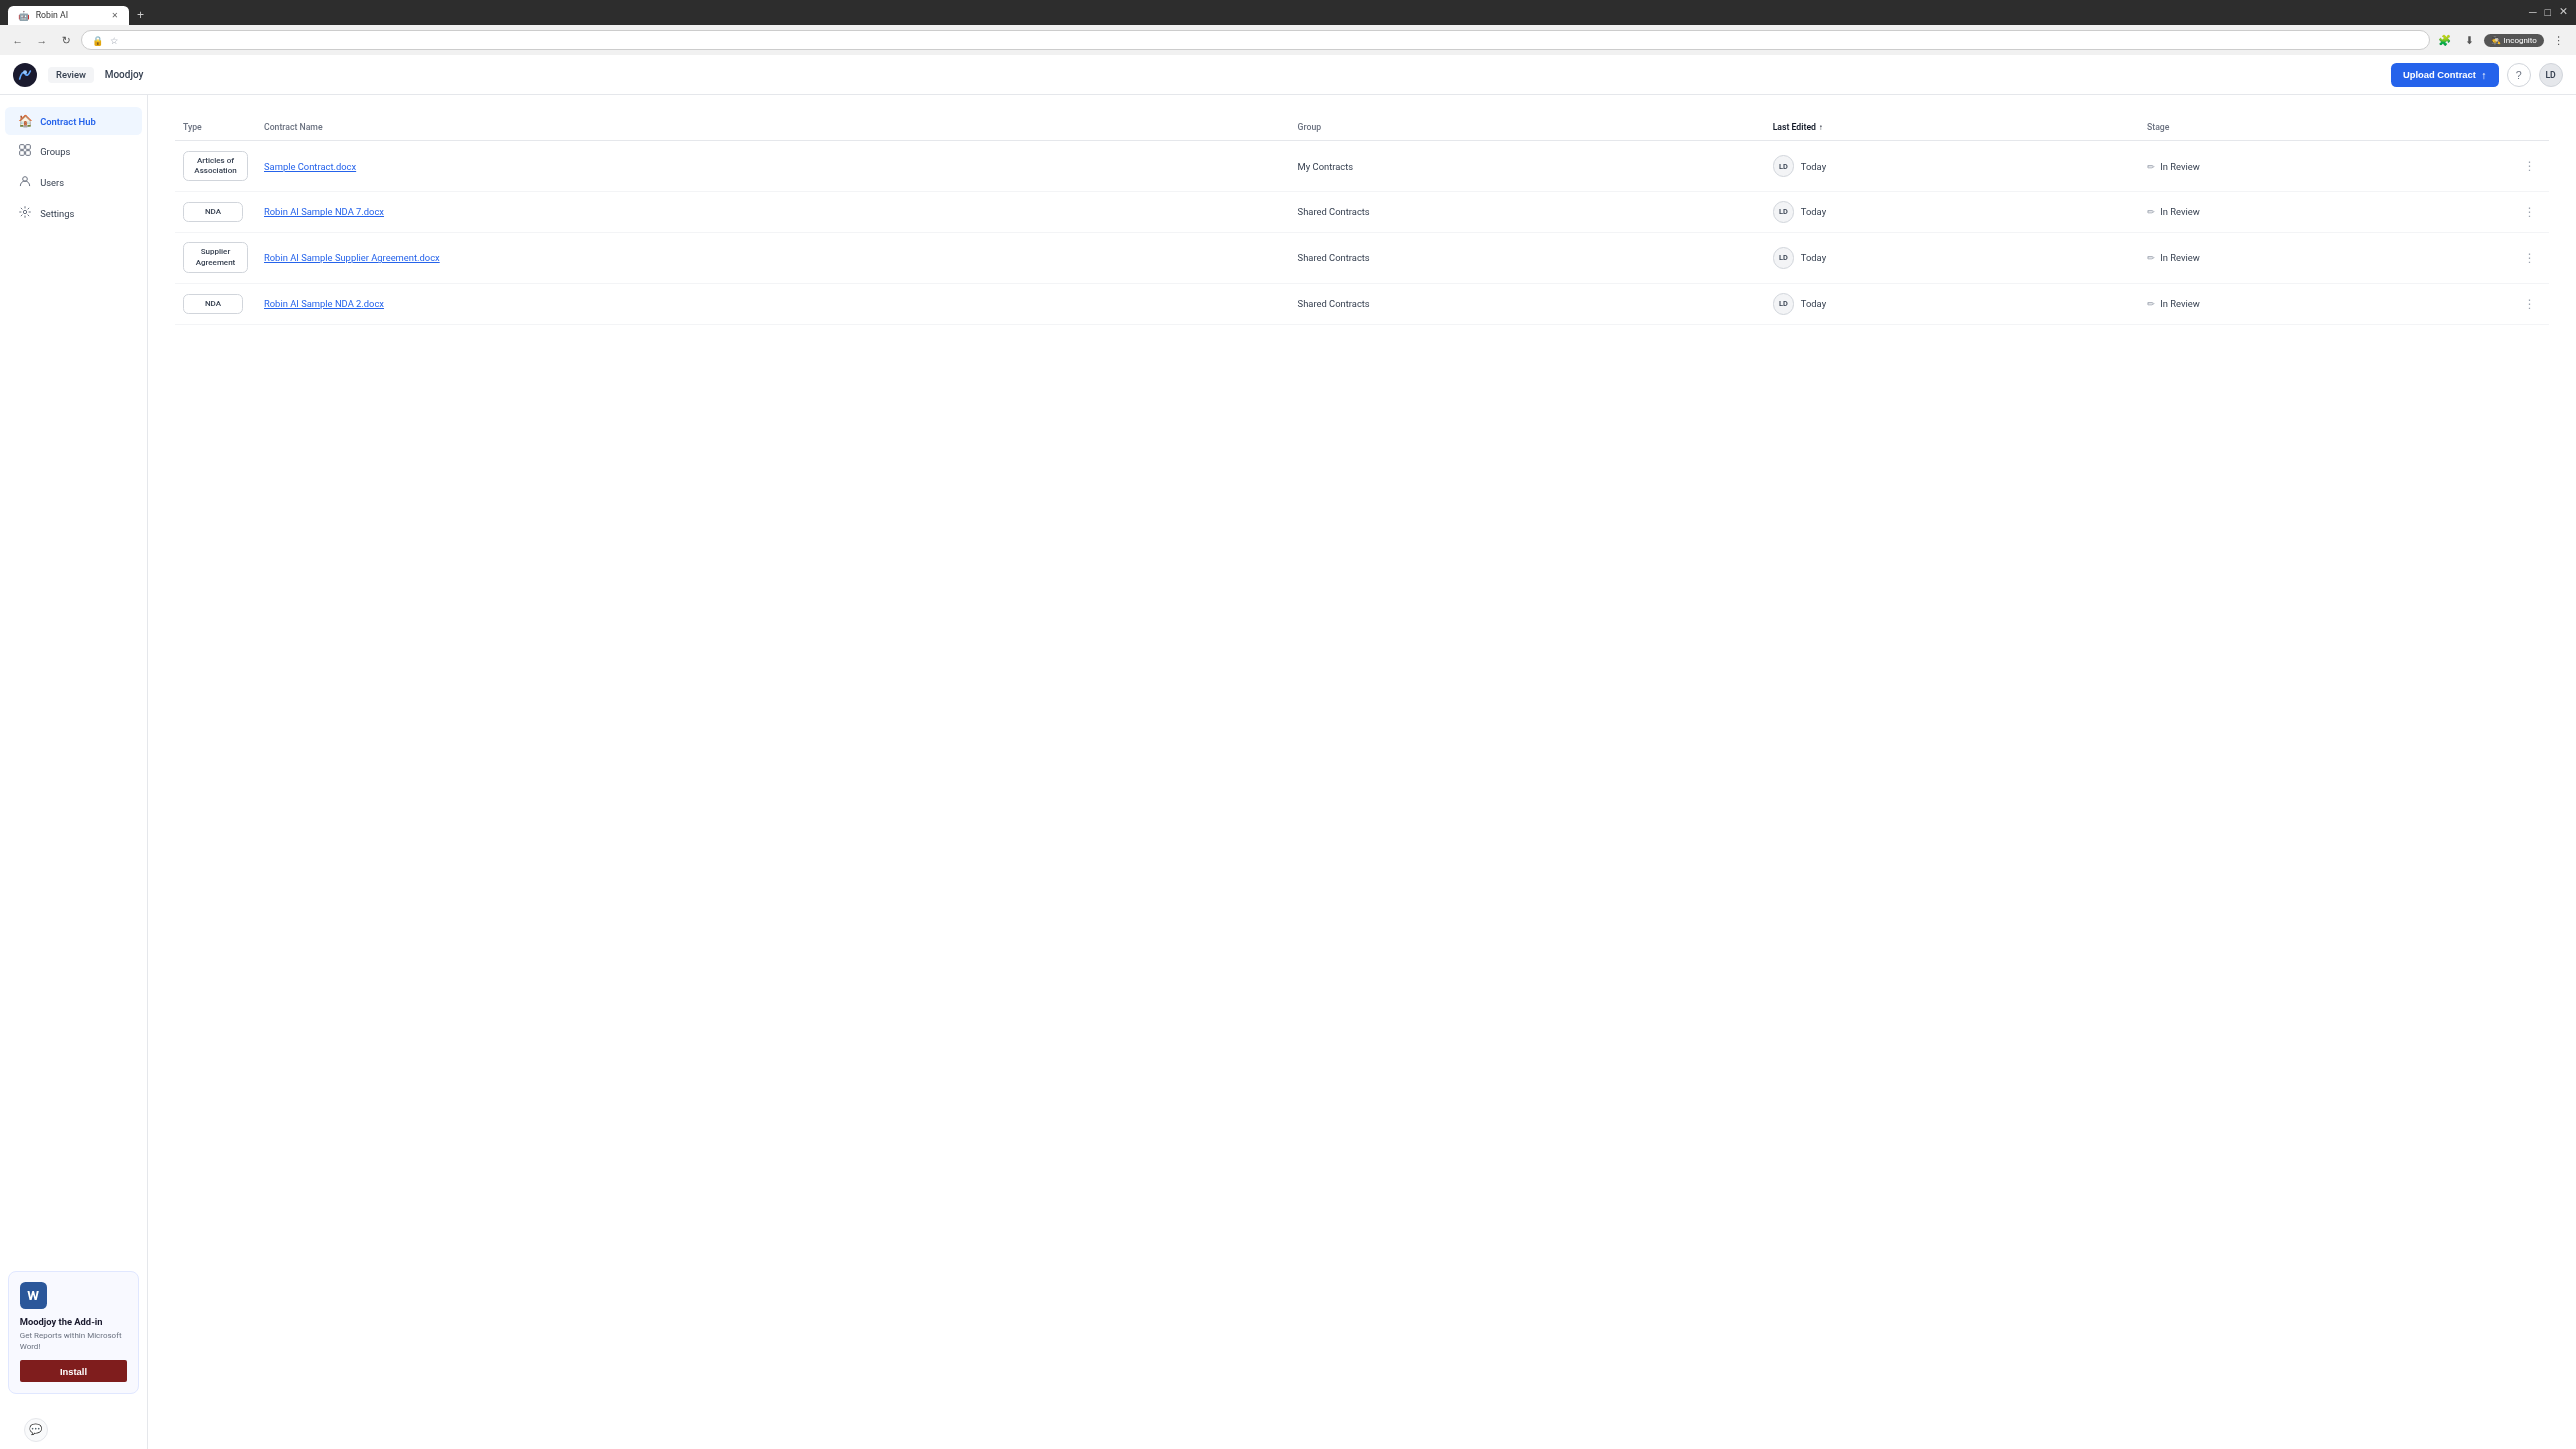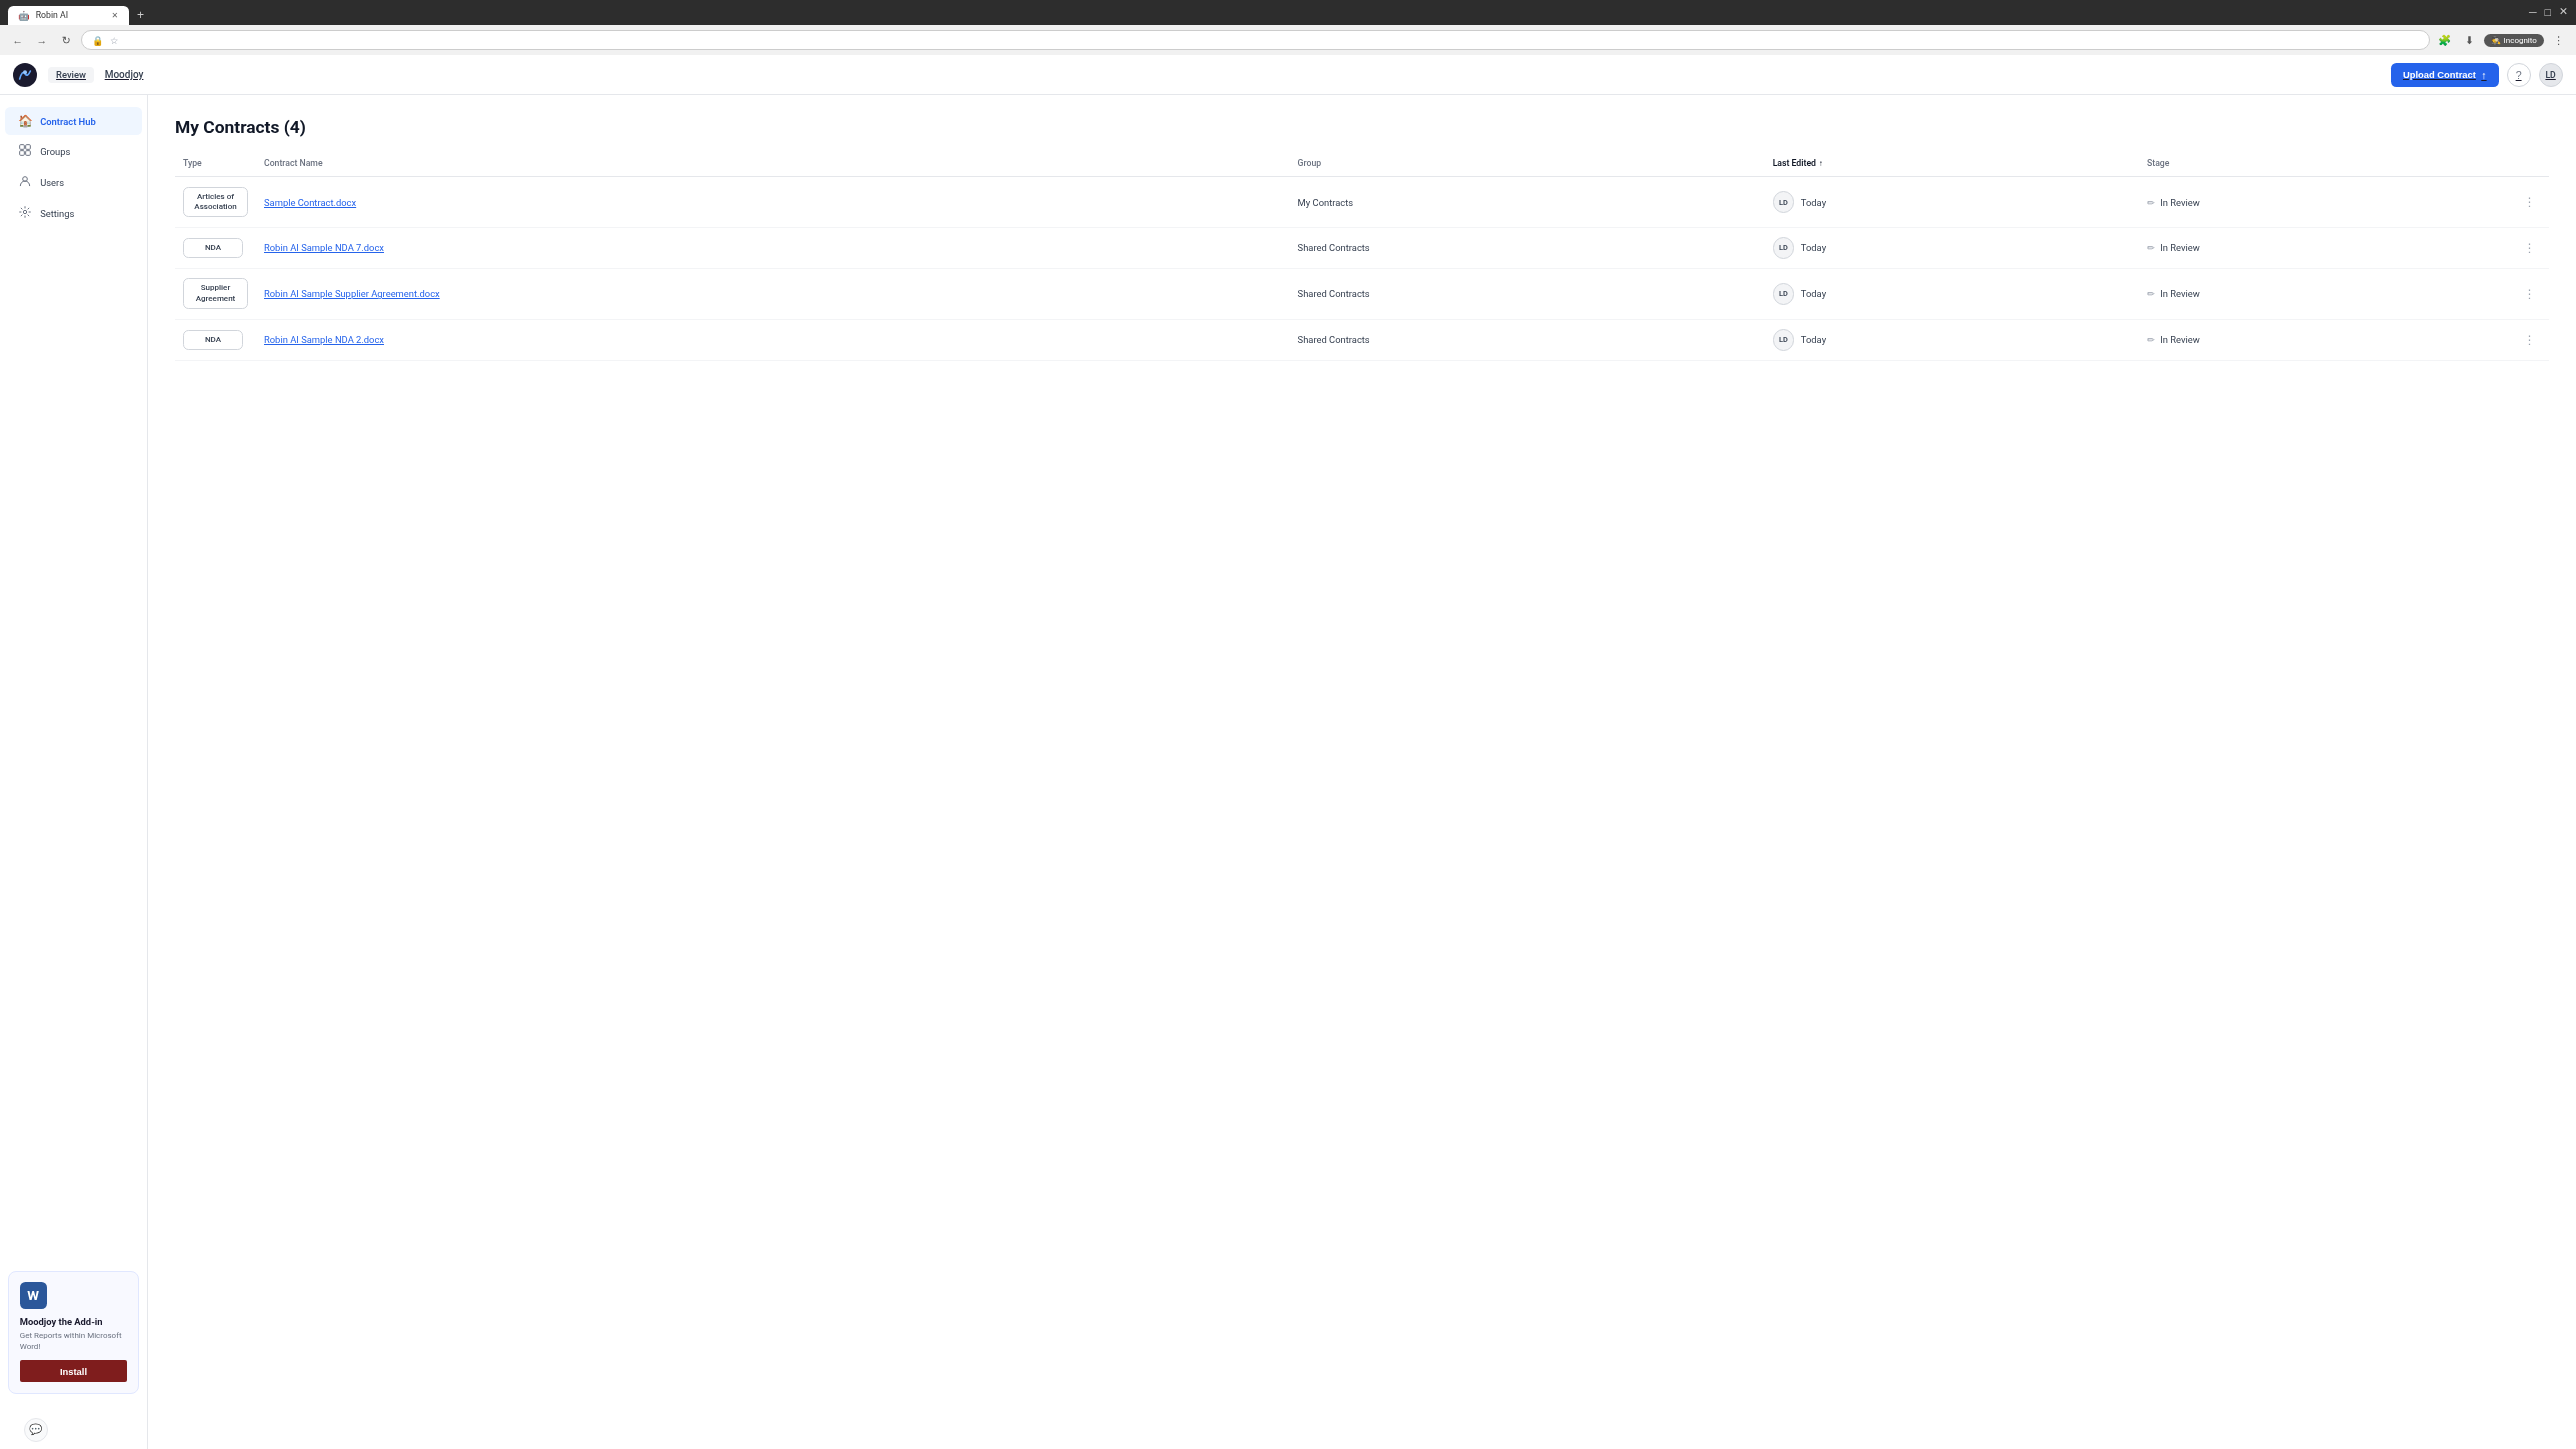--- a/index.html
+++ b/index.html
@@ -15,21 +15,21 @@
 
     .browser-toolbar { background: #f1f1f1; padding: 5.4px 8px; display: flex; align-items: center; gap: 5.4px; }
     .nav-btn { background: none; border: none; cursor: pointer; color: #555; font-size: 10.7px; width: 19px; height: 19px; border-radius: 50%; display: flex; align-items: center; justify-content: center; }
     .address-bar { flex: 1; background: #fff; border: 0.7px solid #ccc; border-radius: 13.4px; padding: 3.4px 10.7px; font-size: 8.7px; color: #333; display: flex; align-items: center; gap: 5.4px; }
     .address-text { flex: 1; color: #444; }
     .toolbar-icons { display: flex; gap: 5.4px; align-items: center; color: #555; }
     .toolbar-icon-btn { background: none; border: none; cursor: pointer; color: #555; font-size: 10.7px; width: 19px; height: 19px; display: flex; align-items: center; justify-content: center; border-radius: 50%; }
     .incognito-badge { background: #555; color: #fff; border-radius: 8px; padding: 2px 6.7px; font-size: 8px; display: flex; align-items: center; gap: 2.7px; }
 
     
-    .app-header { height: 40px; border-bottom: 0.7px solid #e5e7eb; display: flex; align-items: center; padding: 0 13.4px; gap: 10.7px; position: relative; text-decoration: underline; }
+    .app-header { height: 40px; border-bottom: 0.7px solid #e5e7eb; display: flex; align-items: center; padding: 0 13.4px; gap: 10.7px; position: relative; }
     .app-logo { width: 24px; height: 24px; }
     .review-badge { background: #f3f4f6; border-radius: 4px; padding: 2.7px 8px; font-size: 9.4px; color: #374151; font-weight: 500; }
     .header-right { margin-left: auto; display: flex; align-items: center; gap: 8px; }
     .upload-btn { background: #2563eb; color: #fff; border: none; border-radius: 5.4px; padding: 6px 12px; font-size: 9.4px; font-weight: 600; cursor: pointer; display: flex; align-items: center; gap: 5.4px; }
     .help-btn { width: 24px; height: 24px; border-radius: 50%; border: 0.7px solid #d1d5db; background: #fff; cursor: pointer; display: flex; align-items: center; justify-content: center; font-size: 10.7px; color: #6b7280; }
     .user-avatar { width: 24px; height: 24px; border-radius: 50%; background: #e5e7eb; border: 0.7px solid #d1d5db; display: flex; align-items: center; justify-content: center; font-size: 8.7px; font-weight: 600; color: #374151; cursor: pointer; }
 
     
     .app-body { display: flex; height: calc(100vh - 81px); }
     .sidebar { width: 148px; border-right: 0.7px solid #e5e7eb; padding: 10.7px 0; display: flex; flex-direction: column; background: #fff; }
@@ -185,21 +185,20 @@
     </div>
 
     <div style="padding: 5.4px 10.7px;">
       <button class="feedback-btn" style="width:24px;height:24px;border-radius:50%;border:0.7px solid #e5e7eb;background:#f9fafb;display:flex;align-items:center;justify-content:center;cursor:pointer;font-size:10.7px;">
         <span>💬</span>
       </button>
     </div>
   </div>
 
   <div class="main-content">
-    <h1 class="page-title">My Contracts (4)</h1>
 
     <table class="contracts-table">
       <thead>
         <tr>
           <th style="width:81px;margin-left:24px;">
             <span>Type</span>
           </th>
           <th>
             <span>Contract Name</span>
           </th>

